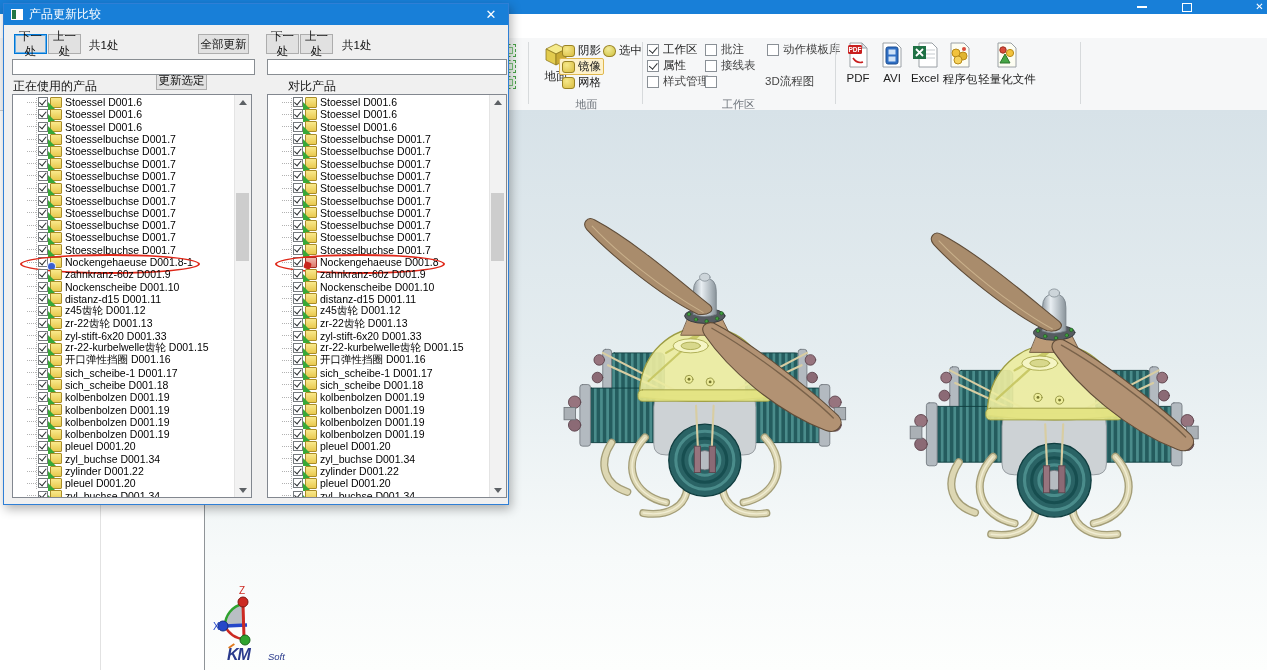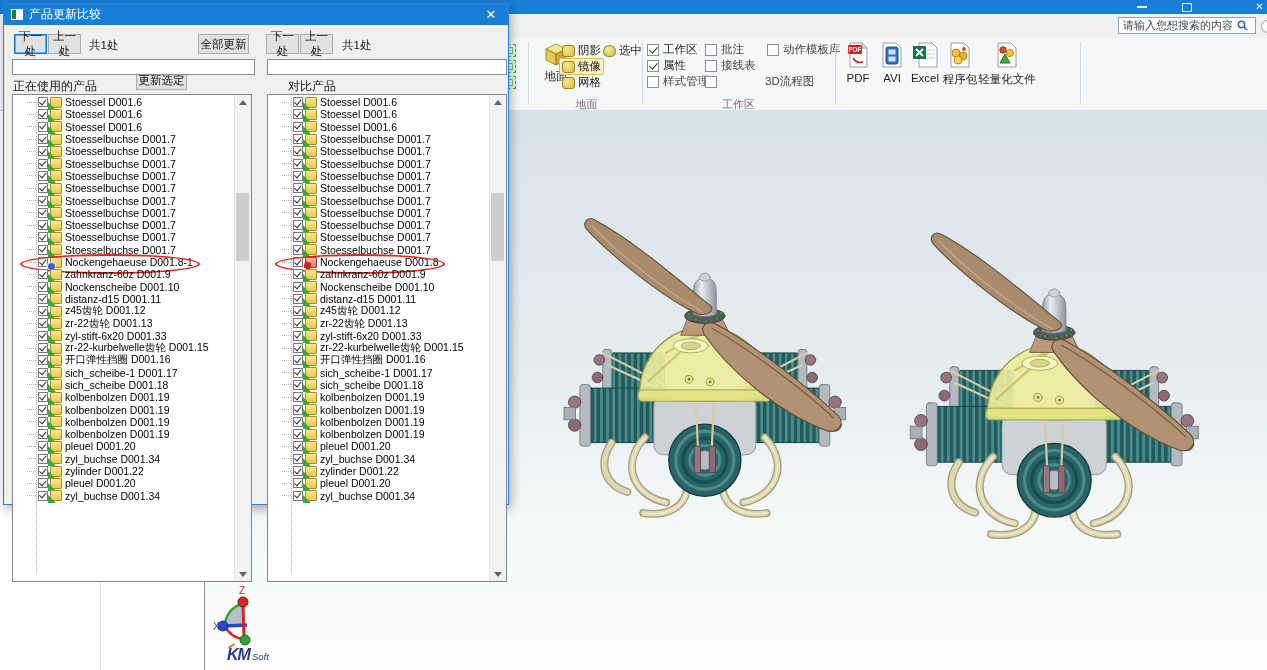--- a/index.html
+++ b/index.html
@@ -41,36 +41,36 @@
 
   
   .vline1{position:absolute;left:100px;top:505px;width:1px;height:165px;background:#e2e2e2;}
   .vline2{position:absolute;left:204px;top:110px;width:1px;height:560px;background:#8f9498;}
   .viewport{position:absolute;left:205px;top:110px;width:1062px;height:560px;
             background:linear-gradient(#d7e2e8 0%,#e5edf0 45%,#f7fafa 80%,#fdfefd 100%);}
   .axis-triad{position:absolute;left:8px;top:474px;}
   .kmlogo{position:absolute;left:22px;top:536px;color:#2a3a8c;font-style:italic;}
   .kmlogo .km{font-size:16px;font-weight:bold;letter-spacing:-1px;position:relative;}
   .kmlogo .km::before{content:"";position:absolute;left:1px;top:-1px;width:7px;height:2px;background:#e07a1e;transform:rotate(-35deg);}
-  .kmlogo .soft{font-size:9.5px;margin-left:2px;}
+  .kmlogo .soft{font-size:9.5px;margin-left:18px;}
 
   
   .dialog{position:absolute;left:3px;top:3px;width:506px;height:502px;background:#f0f0f0;
           border:1px solid #2f7fd6;box-shadow:2px 4px 10px rgba(0,0,0,.3);box-sizing:border-box;z-index:20;}
   .dlg-title{position:absolute;left:0;top:0;right:0;height:21px;background:#187fd8;display:flex;align-items:center;}
   .dlg-appicon{width:12px;height:11px;margin:0 6px 0 7px;border:1px solid #fff;background:linear-gradient(90deg,#274 0 45%,#fff 45%);box-sizing:border-box;}
   .dlg-title .txt{color:#fff;font-size:12px;}
   .dlg-close{position:absolute;right:8px;top:0;width:18px;height:21px;color:#fff;font-size:13px;line-height:21px;text-align:center;}
   .btn{position:absolute;top:30px;height:20px;background:#e1e1e1;border:1px solid #adadad;box-sizing:border-box;
        font-size:11.5px;color:#111;display:flex;align-items:center;justify-content:center;font-family:inherit;padding:0;}
   .btn.focused{border-color:#0078d7;box-shadow:inset 0 0 0 1px #66aee6;}
   .count-lbl{position:absolute;top:34px;font-size:11.5px;color:#111;}
   .filter-input{position:absolute;top:55px;height:16px;background:#fff;border:1px solid #888d92;box-sizing:border-box;}
   .panel-lbl{position:absolute;top:74px;font-size:12px;color:#111;}
-  .listbox{position:absolute;top:90px;width:240px;height:488px;background:#fff;border:1px solid #82878f;box-sizing:border-box;overflow:hidden;}
+  .listbox{position:absolute;top:90px;width:240px;height:404px;background:#fff;border:1px solid #82878f;box-sizing:border-box;overflow:hidden;}
   .tree-line{position:absolute;left:23px;top:3px;bottom:8px;border-left:1px dotted #b2b2b2;}
   .rows{position:absolute;left:0;top:1px;right:16px;}
   .tree-row{position:relative;height:12.3px;display:flex;align-items:center;padding-left:14px;white-space:nowrap;}
   .hconn{width:9px;border-top:1px dotted #b2b2b2;margin-right:2px;flex:0 0 auto;}
   .cb{width:10px;height:10px;background:#fff;border:1px solid #757a7e;box-sizing:border-box;position:relative;flex:0 0 auto;}
   .cb::after{content:"";position:absolute;left:1.5px;top:-0.5px;width:3px;height:5.5px;
       border-right:1.5px solid #2a2e31;border-bottom:1.5px solid #2a2e31;transform:rotate(40deg);}
   .part-icon{width:12px;height:11px;margin-left:2px;position:relative;flex:0 0 auto;
              background:linear-gradient(#f9e98c,#e9c94f);border:1px solid #a98c28;box-sizing:border-box;border-radius:1px;}
   .part-icon::after{content:"";position:absolute;left:-3px;bottom:-3px;width:0;height:0;
@@ -94,30 +94,20 @@
   <div class="titlebar">
     <div class="win-btn" style="left:1131px;width:22px;">
         <span class="glyph-min"></span>
       </div>
     <div class="win-btn" style="left:1176px;width:22px;">
         <span class="glyph-max"></span>
       </div>
     <div class="win-btn win-close" style="left:1252px;width:15px;">✕</div>
   </div>
 
-  <div class="tabstrip">
-    <div class="searchbox">
-      <span class="search-ph">请输入您想搜索的内容</span>
-      <svg width="11" height="11" viewBox="0 0 11 11">
-        <circle cx="4.5" cy="4.5" r="3.2" fill="none" stroke="#2e6db4" stroke-width="1.5"></circle>
-        <line x1="7" y1="7" x2="10" y2="10" stroke="#2e6db4" stroke-width="1.6"></line>
-      </svg>
-    </div>
-    <div class="help-circle"></div>
-  </div>
 
   <div class="ribbon">
     <div class="partial-ic" style="left:502px;top:6px;"></div>
     <div class="partial-ic" style="left:502px;top:22px;"></div>
     <div class="partial-ic" style="left:502px;top:38px;"></div>
     <div class="rsep" style="left:528px;"></div>
 
     <div class="bigbtn">
       <svg width="28" height="26" viewBox="0 0 28 26">
         <polygon points="4,8 14,3 24,8 14,13" fill="#f5ea8a" stroke="#8f7a20" stroke-width="0.8"></polygon>
@@ -368,21 +358,21 @@
   <div class="dialog">
     <div class="dlg-title">
       <span class="dlg-appicon"></span>
       <span class="txt">产品更新比较</span>
       <span class="dlg-close">✕</span>
     </div>
 
     <button class="btn focused" style="left:10px;width:33px;">下一处</button>
     <button class="btn" style="left:44px;width:33px;">上一处</button>
     <span class="count-lbl" style="left:85px;">共1处</span>
-    <button class="btn" style="left:132px;width:51px;margin-top:36px;">更新选定</button>
+    <button class="btn" style="left:152px;width:51px;margin-top:36px;">更新选定</button>
     <button class="btn" style="left:194px;width:51px;">全部更新</button>
     <button class="btn" style="left:262px;width:33px;">下一处</button>
     <button class="btn" style="left:296px;width:33px;">上一处</button>
     <span class="count-lbl" style="left:338px;">共1处</span>
 
     <div class="filter-input" style="left:8px;width:243px;"></div>
     <div class="filter-input" style="left:263px;width:240px;"></div>
 
     <span class="panel-lbl" style="left:9px;text-align:center;">正在使用的产品</span>
     <span class="panel-lbl" style="left:284px;">对比产品</span>

